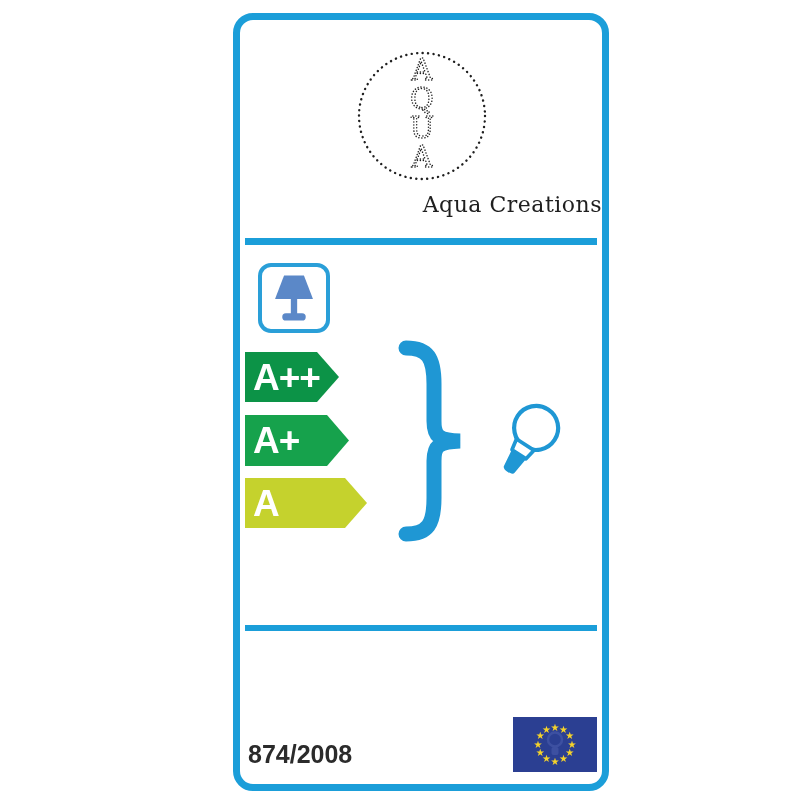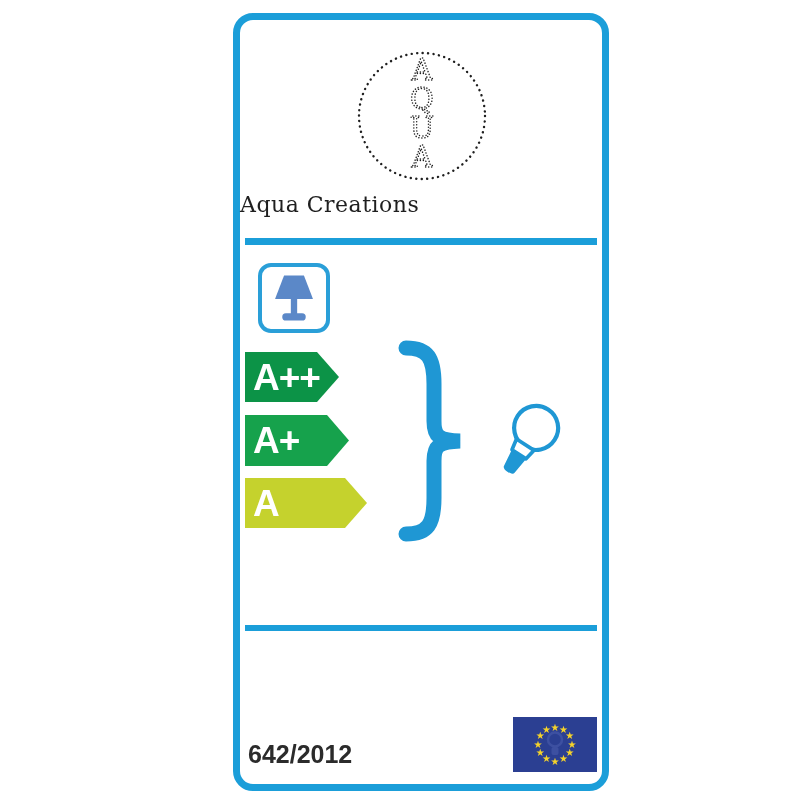--- a/index.html
+++ b/index.html
@@ -9,21 +9,21 @@
     position:absolute; left:233px; top:13px;
     width:376px; height:778px;
     border:7px solid #1b9ed9; border-radius:20px;
     background:#ffffff;
   }
   
 
   .logo-svg { position:absolute; left:116px; top:30px; }
   .brand-name {
     position:absolute; left:0; top:172px; width:362px;
-    text-align:left; font-family:"DejaVu Serif","Liberation Serif",serif;
+    text-align:right; font-family:"DejaVu Serif","Liberation Serif",serif;
     font-size:22px; color:#1f1f1f; letter-spacing:0.5px;
   }
 
   .divider { position:absolute; left:5px; width:352px; height:7px; background:#1b9ed9; }
   .divider-top { top:218px; }
   .divider-bottom { top:605px; height:6px; }
 
   .lamp-box {
     position:absolute; left:18px; top:243px; width:72px; height:70px;
     border:4px solid #2a9fd8; border-radius:13px; background:#fff;
@@ -114,21 +114,21 @@
     <svg width="66" height="88" viewBox="0 0 60 84">
       <circle cx="30" cy="26" r="21" fill="#ffffff" stroke="#1f97d4" stroke-width="4"></circle>
       <path d="M20,45 L40,45 L38,56 L22,56 Z" fill="#ffffff" stroke="#1f97d4" stroke-width="3.5" stroke-linejoin="round"></path>
       <path d="M22,57 L38,57 L36,73 C36,77 24,77 24,73 Z" fill="#1f97d4"></path>
     </svg>
   </div>
 
   <div class="divider divider-bottom"></div>
 
 
-  <div class="regulation">642/2012</div>
+  <div class="regulation">874/2008</div>
 
   <div class="eu-flag">
     <svg class="eu-watermark" width="18" height="28" viewBox="0 0 18 28">
       <circle cx="9" cy="8.5" r="7" fill="none" stroke="#4c5fae" stroke-width="2.5"></circle>
       <rect x="5.5" y="16" width="7" height="8" rx="2" fill="#4c5fae"></rect>
     </svg>
     <div id="stars">
         <span class="eu-star" style="left: 42px; top: 10.5px;">★</span>
         <span class="eu-star" style="left: 50.5px; top: 12.7776px;">★</span>
         <span class="eu-star" style="left: 56.7224px; top: 19px;">★</span>

